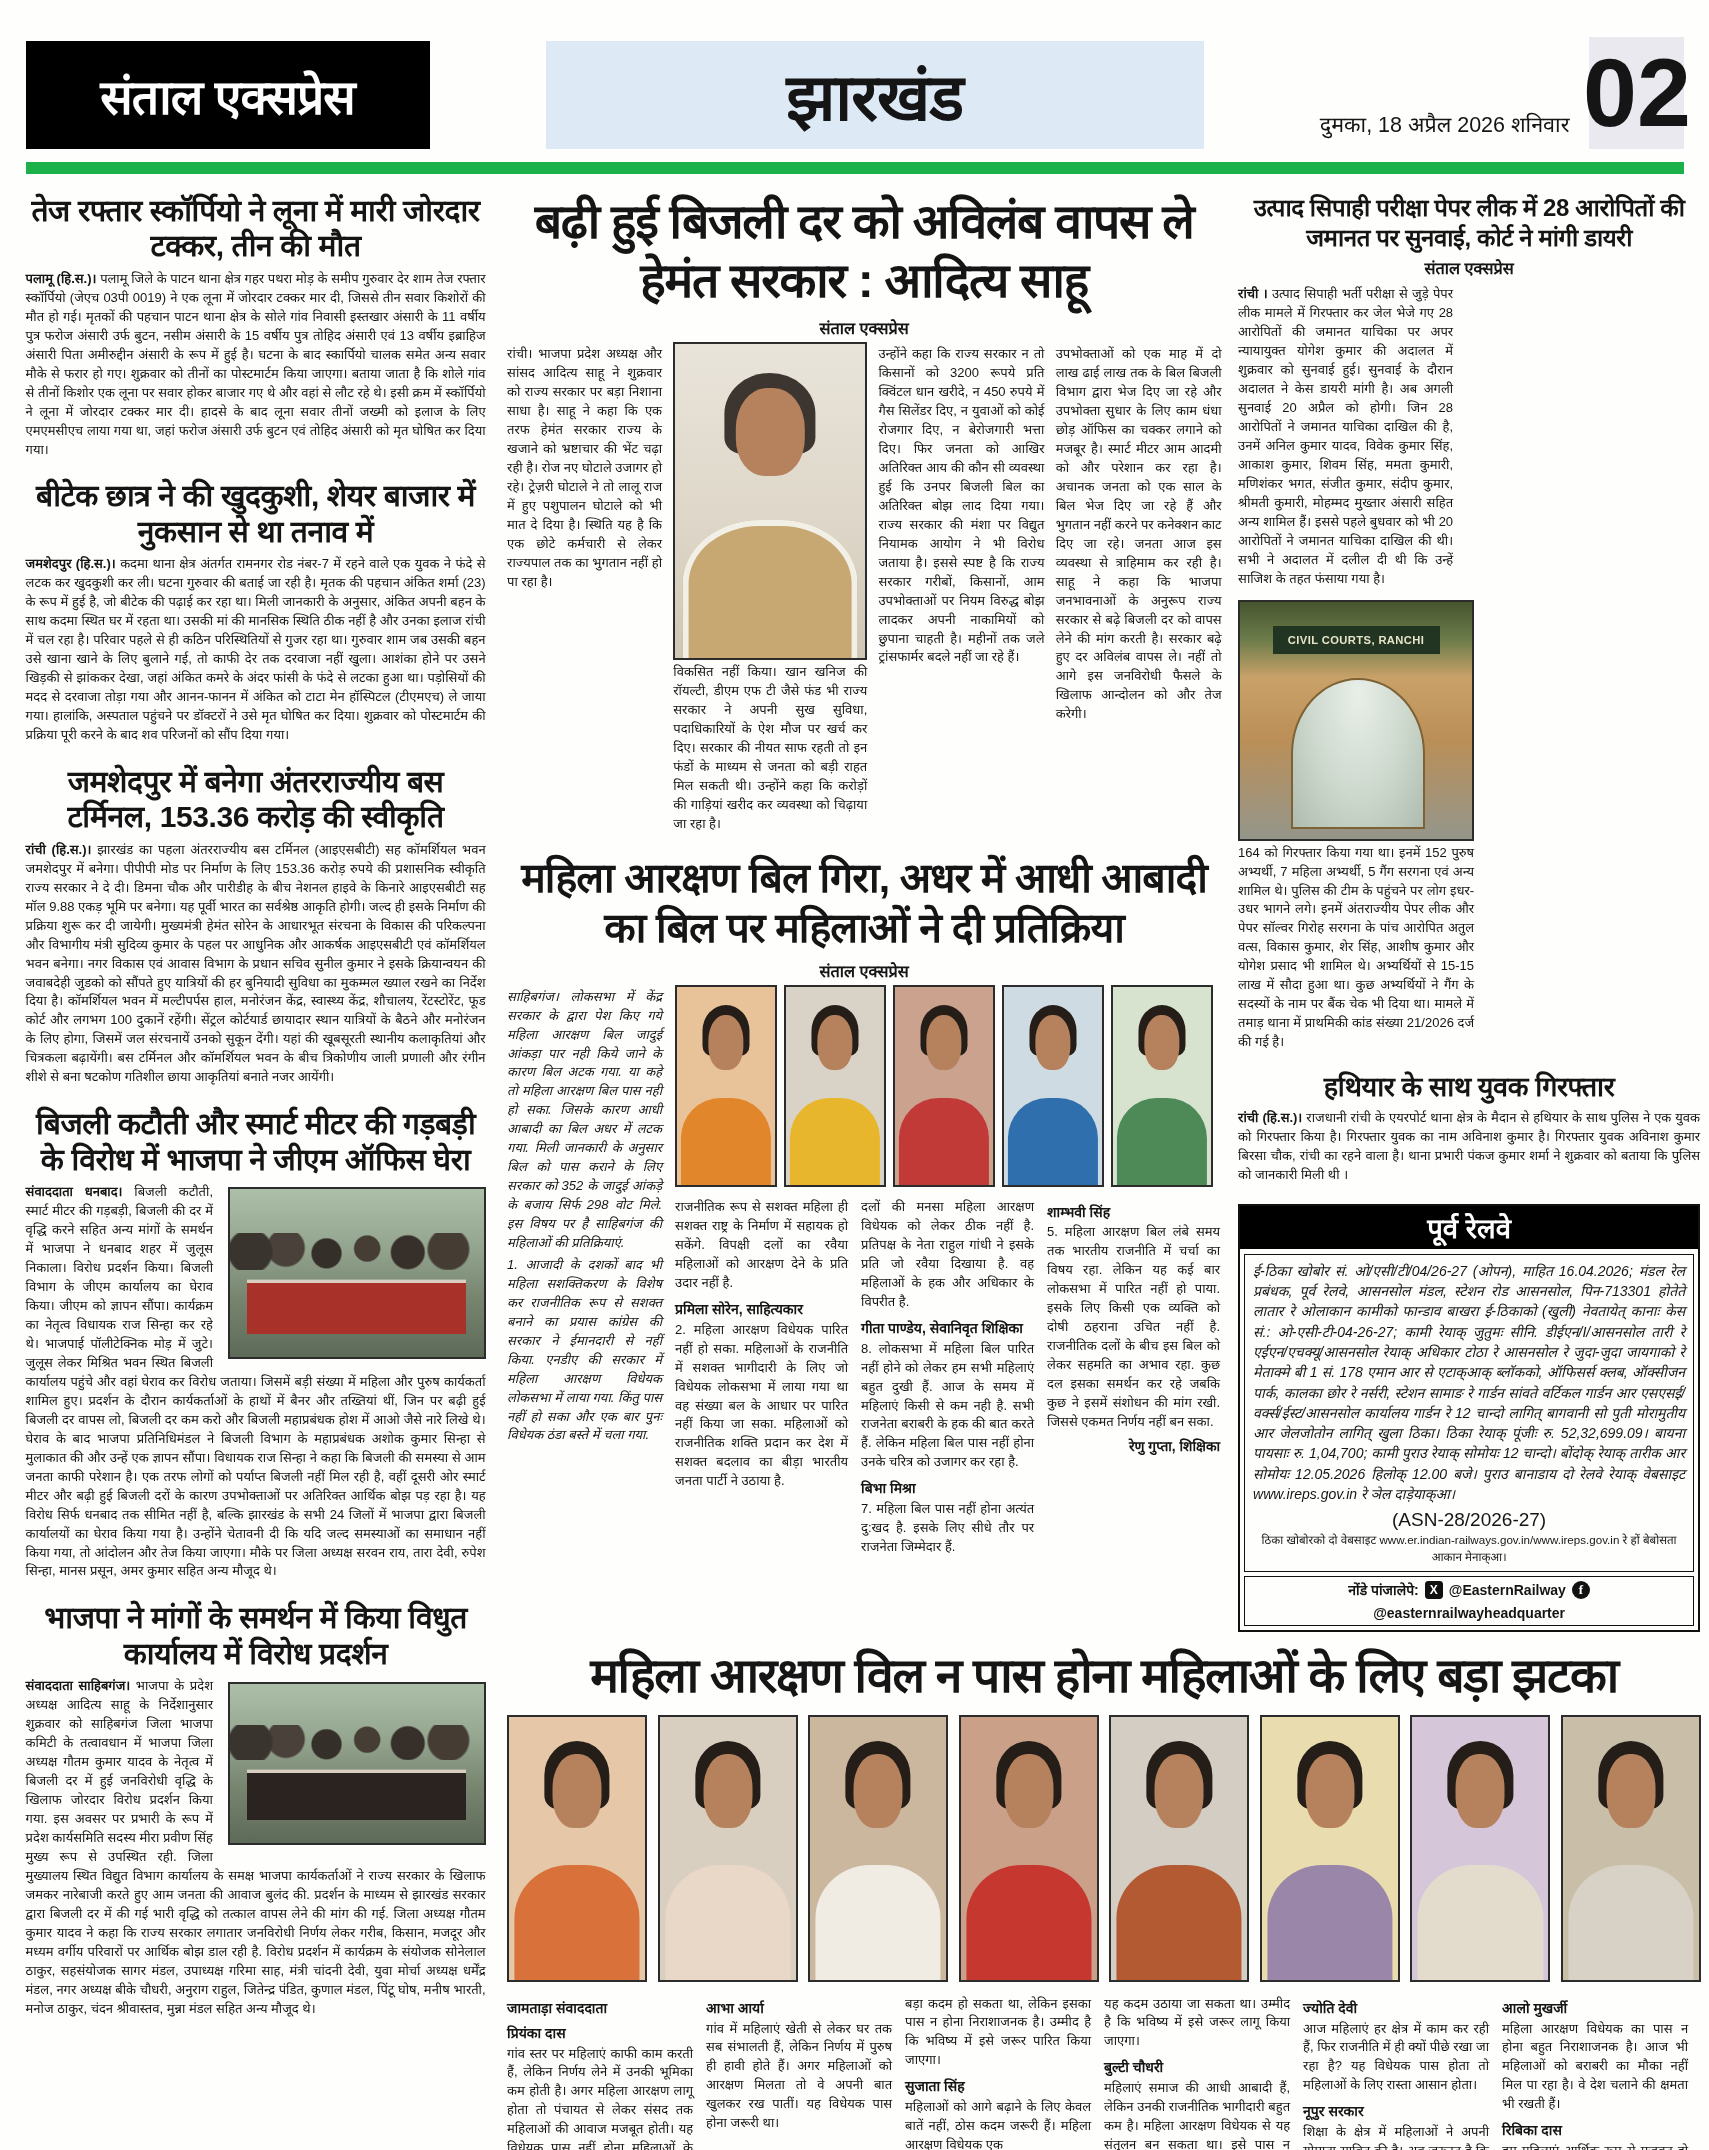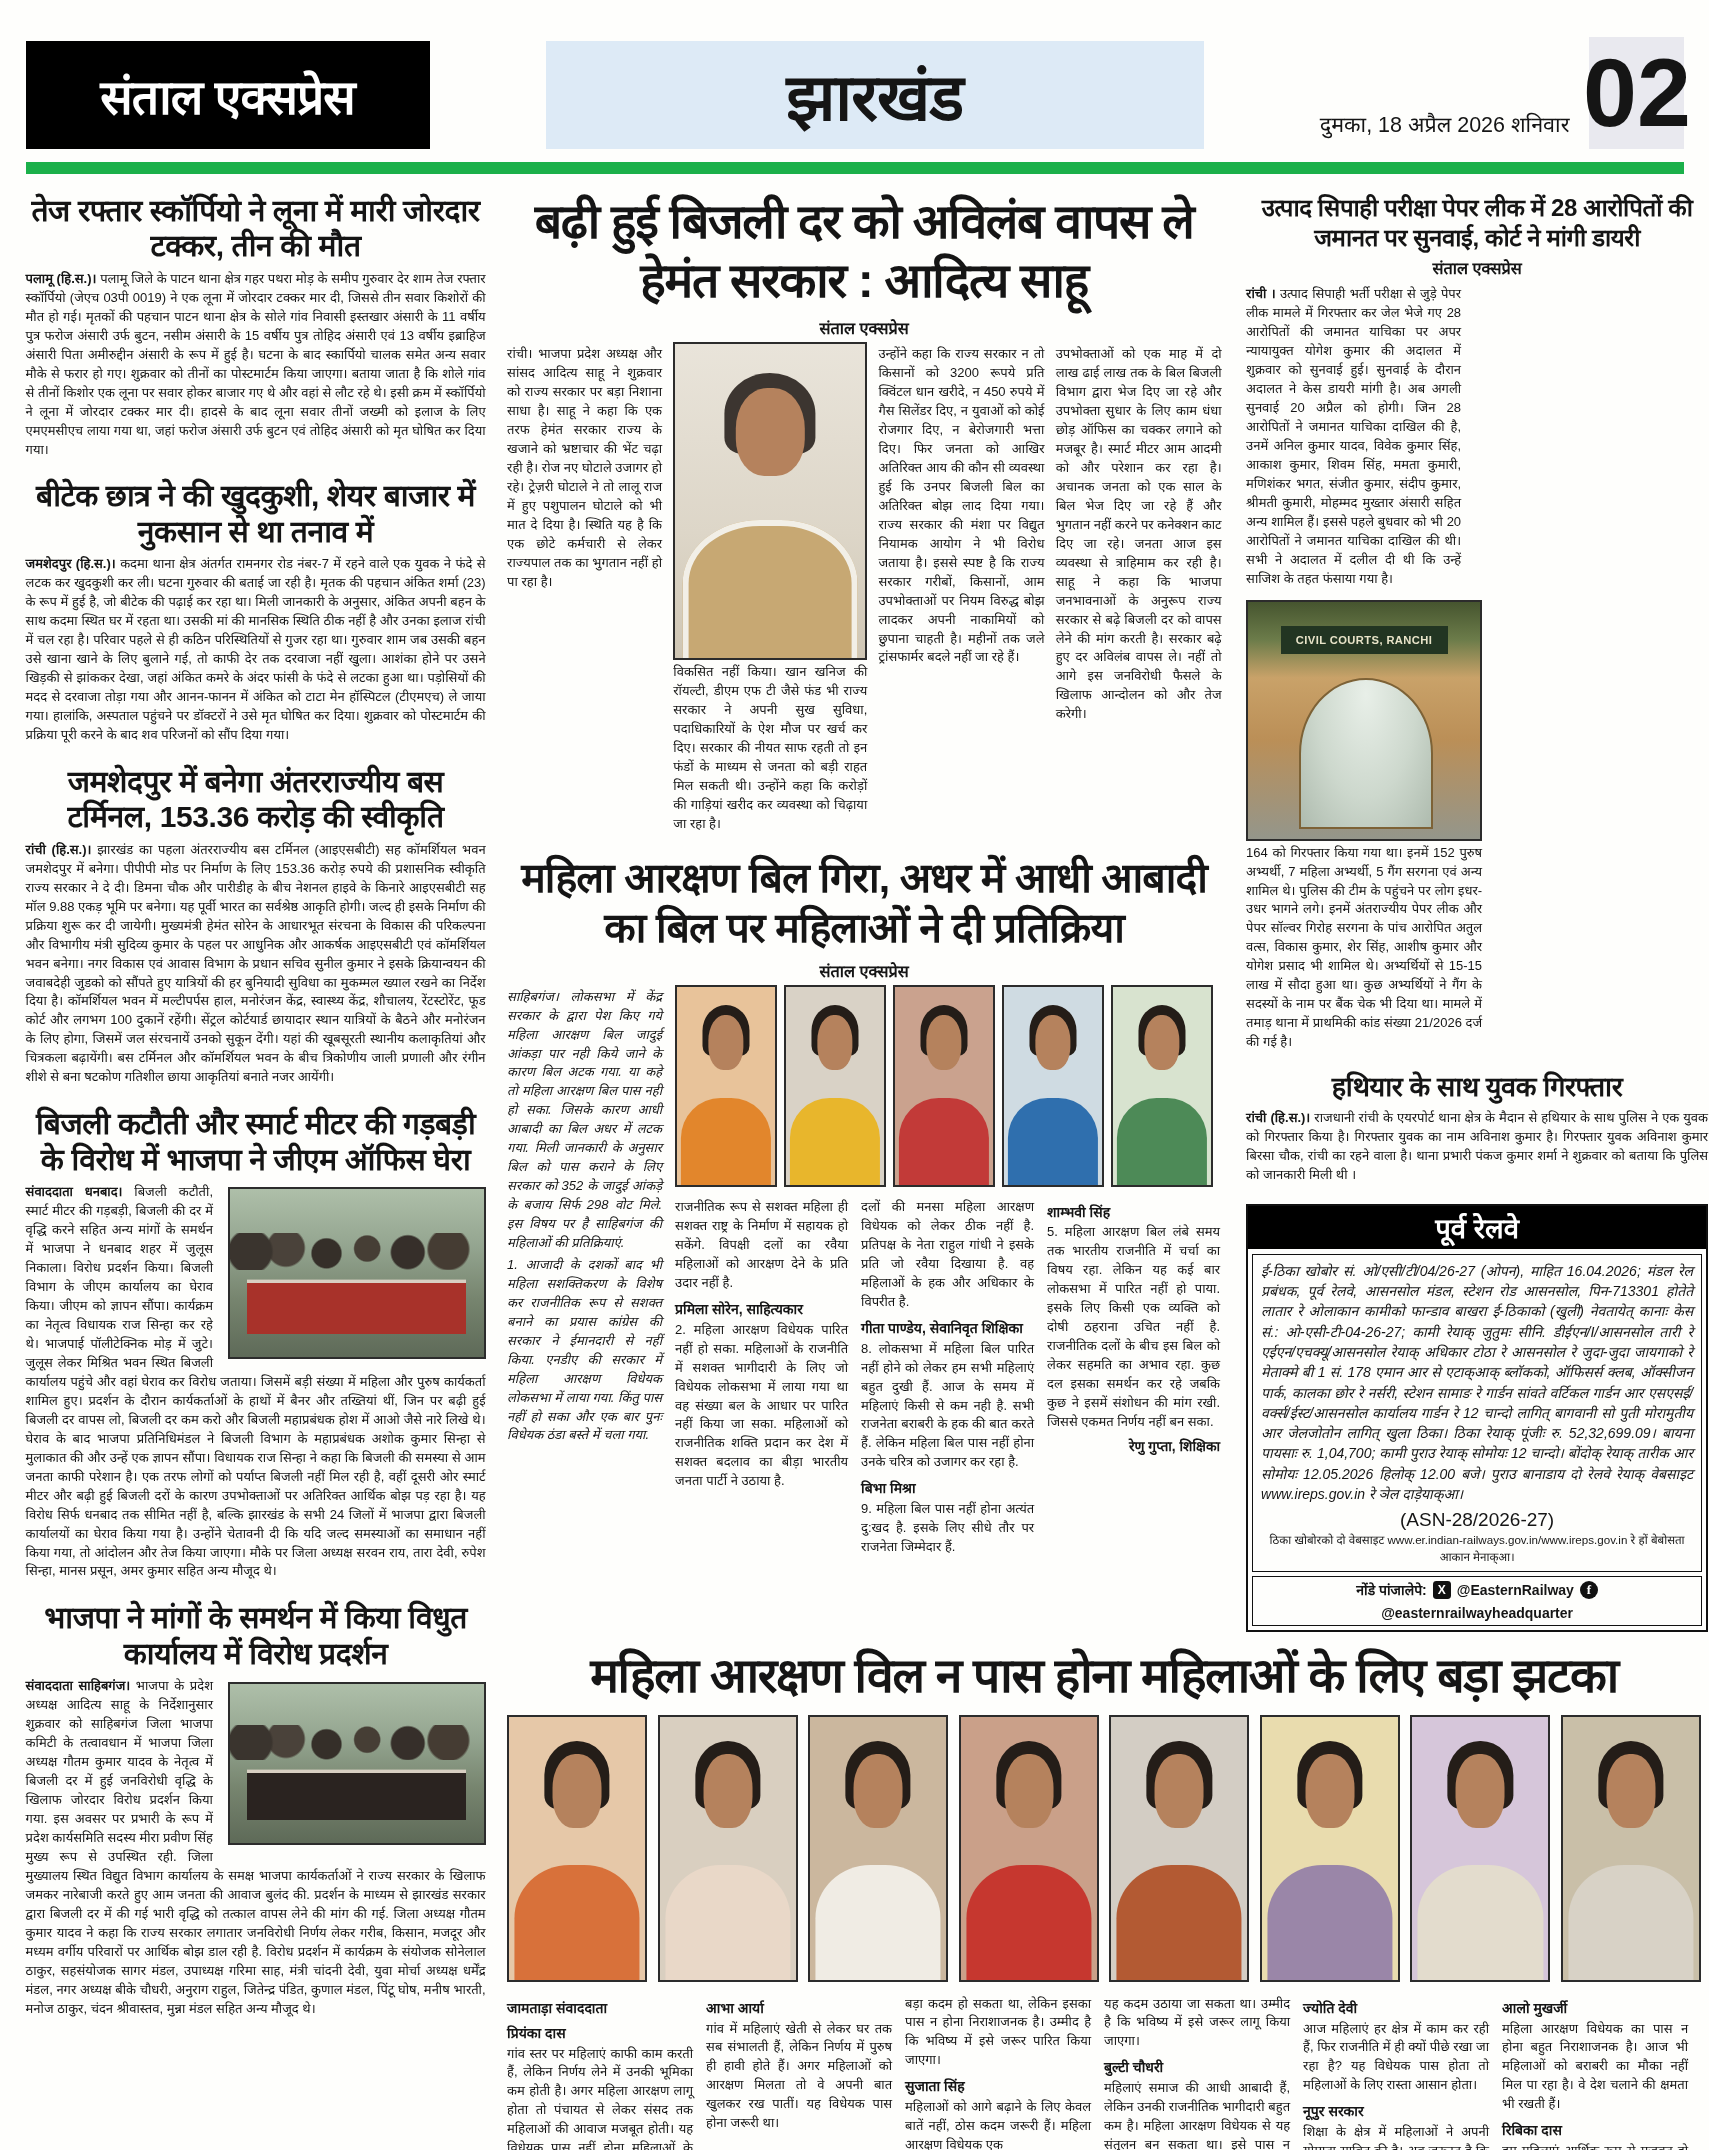--- a/index.html
+++ b/index.html
@@ -17,21 +17,21 @@
            font-size:65px;font-weight:800;letter-spacing:-0.9px;}
   .mh-right{display:flex;align-items:flex-end;}
   .dateline{font-size:21.5px;margin:0 20px 11.2px 0;white-space:nowrap;}
   .pagenum{width:95px;background:#e9e9ef;display:flex;align-items:center;justify-content:center;
            font-size:97px;font-weight:700;}
   .green-bar{height:12px;background:#1bb04a;margin:13px 8.6px 19px 8.6px;}
   
   .content{display:flex;gap:21.5px;padding:0 8.6px;}
   .col-left{width:460px;flex:none;}
   .col-main{width:1194px;flex:none;}
-  .row-a{display:flex;gap:25px;}
+  .row-a{display:flex;gap:17px;}
   .mid{width:714px;flex:none;}
   .rightcol{width:462px;flex:none;}
   article{margin-bottom:19px;}
   
   .bt{font-size:13px;line-height:1.46;text-align:justify;margin:2.6px 0 0 0;}
   .byl{font-weight:800;}
   h2.hl{font-size:30px;line-height:1.18;font-weight:800;text-align:center;margin:0 0 6px 0;letter-spacing:-0.4px;}
   h2.hl-sm{font-size:27px;line-height:1.2;font-weight:800;text-align:center;margin:0 0 5.2px 0;letter-spacing:-0.4px;}
   h1.hl-xl{font-size:48px;line-height:1.22;font-weight:800;text-align:center;margin:0 0 6.9px 0;letter-spacing:-1.3px;}
   h1.hl-lg{font-size:41px;line-height:1.22;font-weight:800;text-align:center;margin:14.6px 0 6.9px 0;letter-spacing:-0.9px;}
@@ -228,21 +228,21 @@
                   <div class="m2col">
                     <p class="bt auto-hide">राजनीतिक रूप से सशक्त महिला ही सशक्त राष्ट्र के निर्माण में सहायक हो सकेंगे. विपक्षी दलों का रवैया महिलाओं को आरक्षण देने के प्रति उदार नहीं है.</p>
                     <h4 class="rxname">प्रमिला सोरेन, साहित्यकार</h4>
                     <p class="bt">2. महिला आरक्षण विधेयक पारित नहीं हो सका. महिलाओं के राजनीति में सशक्त भागीदारी के लिए जो विधेयक लोकसभा में लाया गया था वह संख्या बल के आधार पर पारित नहीं किया जा सका. महिलाओं को राजनीतिक शक्ति प्रदान कर देश में सशक्त बदलाव का बीड़ा भारतीय जनता पार्टी ने उठाया है.</p>
                   </div>
                   <div class="m2col">
                     <p class="bt auto-hide">दलों की मनसा महिला आरक्षण विधेयक को लेकर ठीक नहीं है. प्रतिपक्ष के नेता राहुल गांधी ने इसके प्रति जो रवैया दिखाया है. वह महिलाओं के हक और अधिकार के विपरीत है.</p>
                     <h4 class="rxname">गीता पाण्डेय, सेवानिवृत शिक्षिका</h4>
                     <p class="bt">8. लोकसभा में महिला बिल पारित नहीं होने को लेकर हम सभी महिलाएं बहुत दुखी हैं. आज के समय में महिलाएं किसी से कम नही है. सभी राजनेता बराबरी के हक की बात करते हैं. लेकिन महिला बिल पास नहीं होना उनके चरित्र को उजागर कर रहा है.</p>
                     <h4 class="rxname">बिभा मिश्रा</h4>
-                    <p class="bt">9. महिला बिल पास नहीं होना अत्यंत दु:खद है. इसके लिए सीधे तौर पर राजनेता जिम्मेदार हैं.</p>
+                    <p class="bt">7. महिला बिल पास नहीं होना अत्यंत दु:खद है. इसके लिए सीधे तौर पर राजनेता जिम्मेदार हैं.</p>
                   </div>
                   <div class="m2col">
                     <h4 class="rxname">शाम्भवी सिंह</h4>
                     <p class="bt">5. महिला आरक्षण बिल लंबे समय तक भारतीय राजनीति में चर्चा का विषय रहा. लेकिन यह कई बार लोकसभा में पारित नहीं हो पाया. इसके लिए किसी एक व्यक्ति को दोषी ठहराना उचित नहीं है. राजनीतिक दलों के बीच इस बिल को लेकर सहमति का अभाव रहा. कुछ दल इसका समर्थन कर रहे जबकि कुछ ने इसमें संशोधन की मांग रखी. जिससे एकमत निर्णय नहीं बन सका.</p>
                     <div class="sign">रेणु गुप्ता, शिक्षिका</div>
                   </div>
                 </div>
               </div>
             </div>
           </article>

